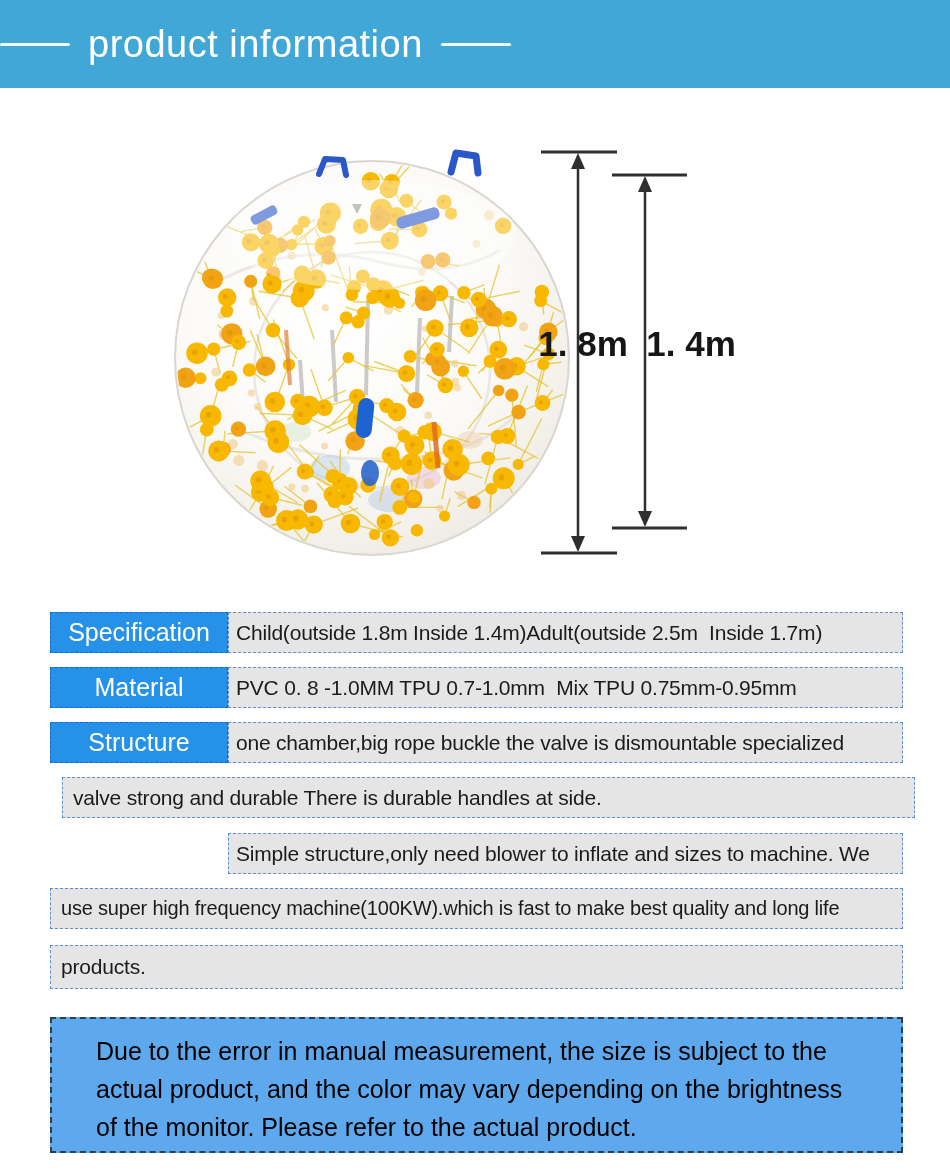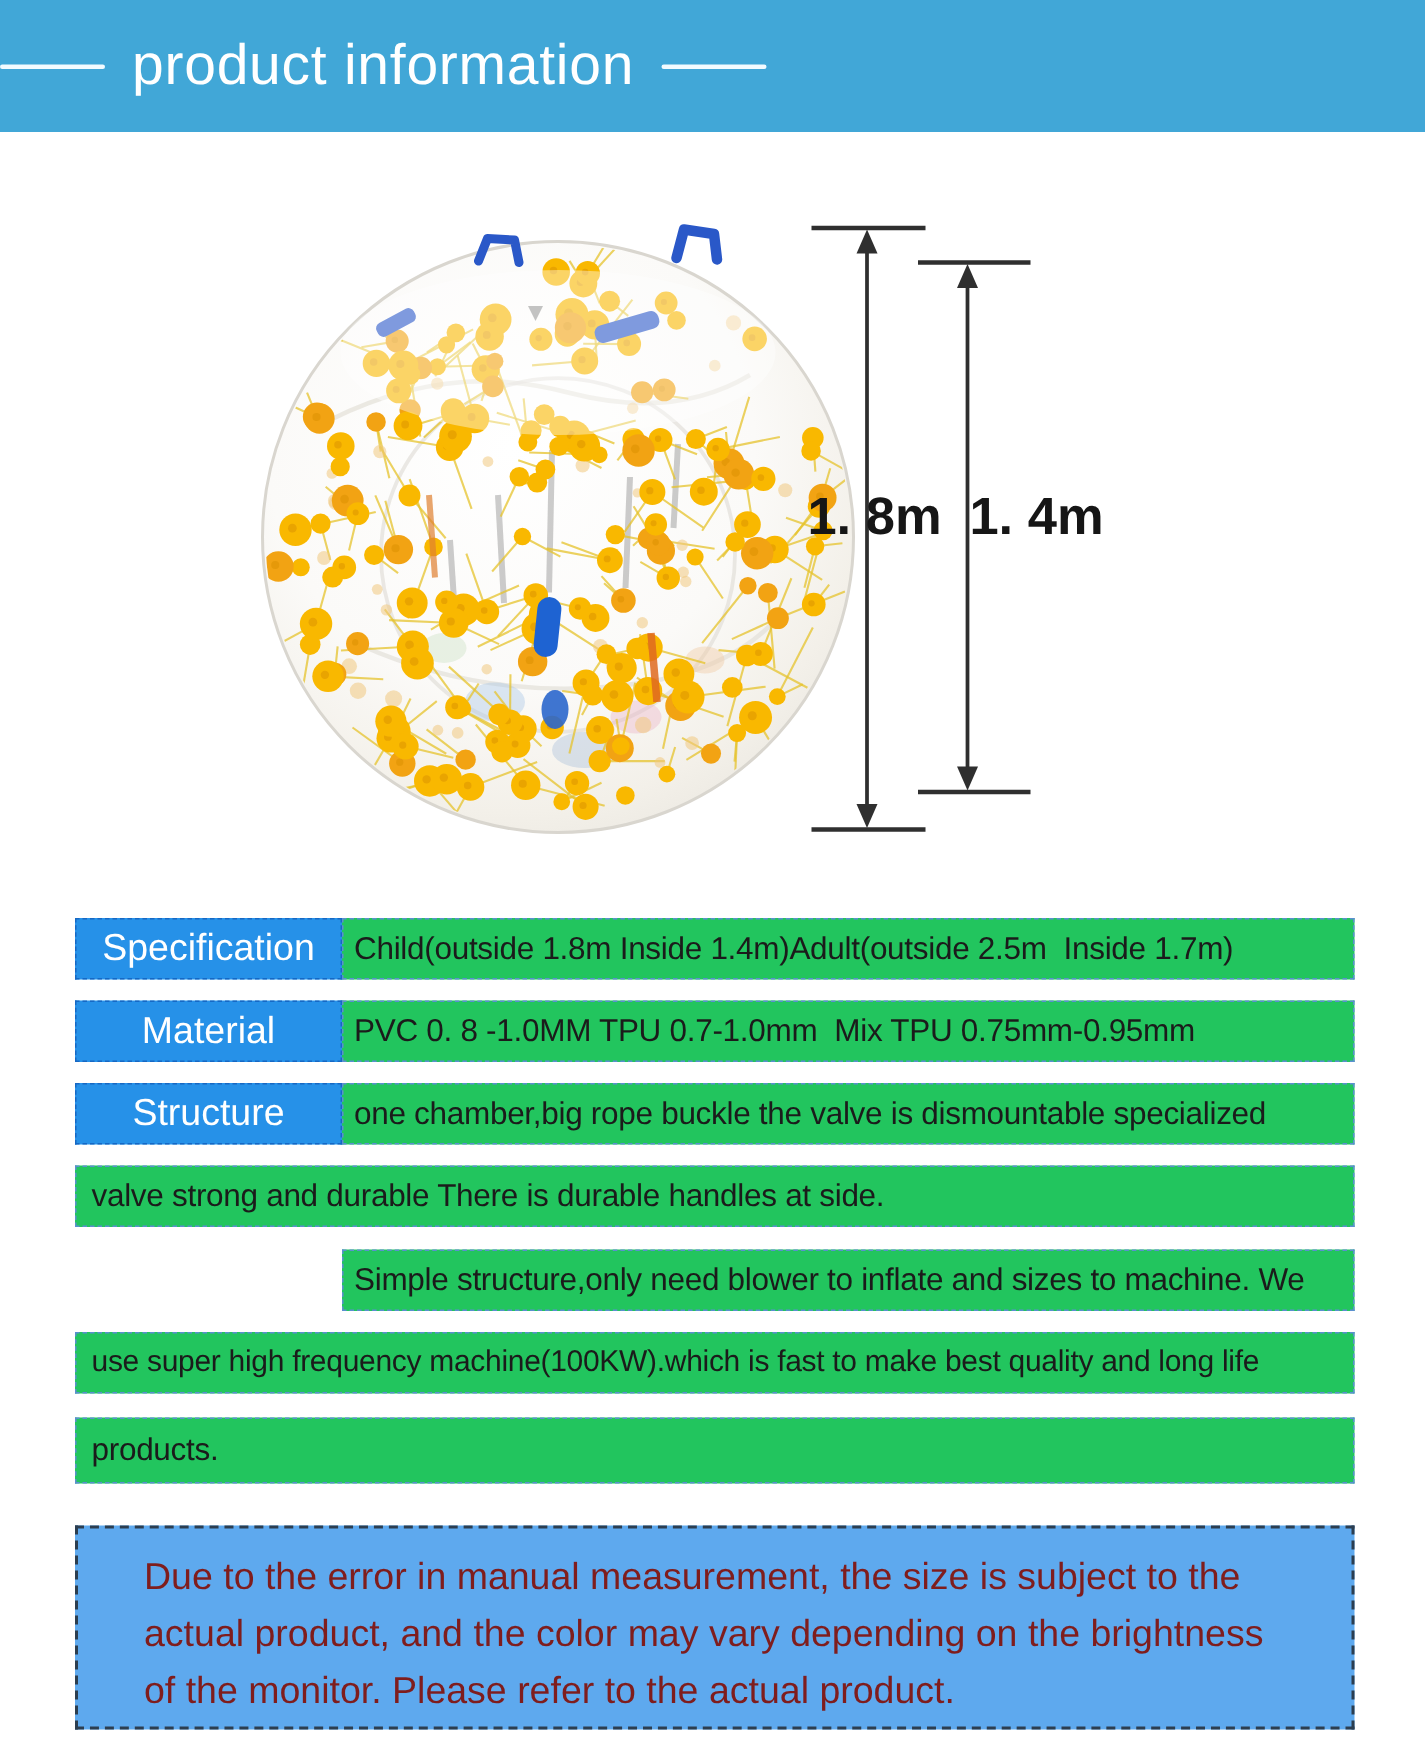--- a/index.html
+++ b/index.html
@@ -22,33 +22,33 @@
   .dim-label{font-family:"Liberation Sans", sans-serif;font-size:35px;font-weight:bold;fill:#161616;}
   
   .spec-table{position:absolute;left:0;top:0;width:950px;}
   .row{position:absolute;left:50px;height:41px;}
   .label-box{
     position:absolute;left:0;top:0;width:178px;height:41px;background:#2691e8;
     border:1px dashed #1668c4;box-sizing:border-box;
     color:#ffffff;font-size:25px;text-align:center;line-height:39px;
   }
   .value-box{
-    position:absolute;left:178px;top:0;width:675px;height:41px;background:#22c55e;
+    position:absolute;left:178px;top:0;width:675px;height:41px;background:#e5e5e5;
     border:1px dashed #5b8fd0;box-sizing:border-box;
     color:#1b1b1b;font-size:21px;letter-spacing:-0.2px;line-height:39px;
     padding-left:7px;white-space:pre;overflow:hidden;
   }
   .value-box.full{left:0;width:853px;}
   .value-box.full{padding-left:10px;}
   .value-box.tight{font-size:20px;}
   
   .note-box{
     position:absolute;left:50px;top:1017px;width:853px;height:136px;background:#5ea9ee;
     border:2px dashed #2c3e50;box-sizing:border-box;
-    color:#7f1d1d;font-size:25px;line-height:38px;
+    color:#000000;font-size:25px;line-height:38px;
     padding:13px 20px 0 44px;
   }
   .note-box p{margin:0;white-space:pre;}
 </style>
 </head>
 <body>
 
 <div class="page">
 
   <header class="banner">
@@ -626,21 +626,21 @@
     <div class="row" style="top:667px;width:693px;padding-left:24px;">
       <div class="label-box">Material</div>
       <div class="value-box">PVC 0. 8 -1.0MM TPU 0.7-1.0mm  Mix TPU 0.75mm-0.95mm</div>
     </div>
 
     <div class="row" style="top:722px;width:880px;">
       <div class="label-box">Structure</div>
       <div class="value-box">one chamber,big rope buckle the valve is dismountable specialized</div>
     </div>
 
-    <div class="row" style="top:777px;width:853px;">
+    <div class="row" style="top:777px;width:853px;margin-left:12px;">
       <div class="value-box full">valve strong and durable There is durable handles at side.</div>
     </div>
 
     <div class="row" style="top:833px;width:853px;">
       <div class="value-box">Simple structure,only need blower to inflate and sizes to machine. We</div>
     </div>
 
     <div class="row" style="top:888px;width:853px;">
       <div class="value-box full tight">use super high frequency machine(100KW).which is fast to make best quality and long life</div>
     </div>

